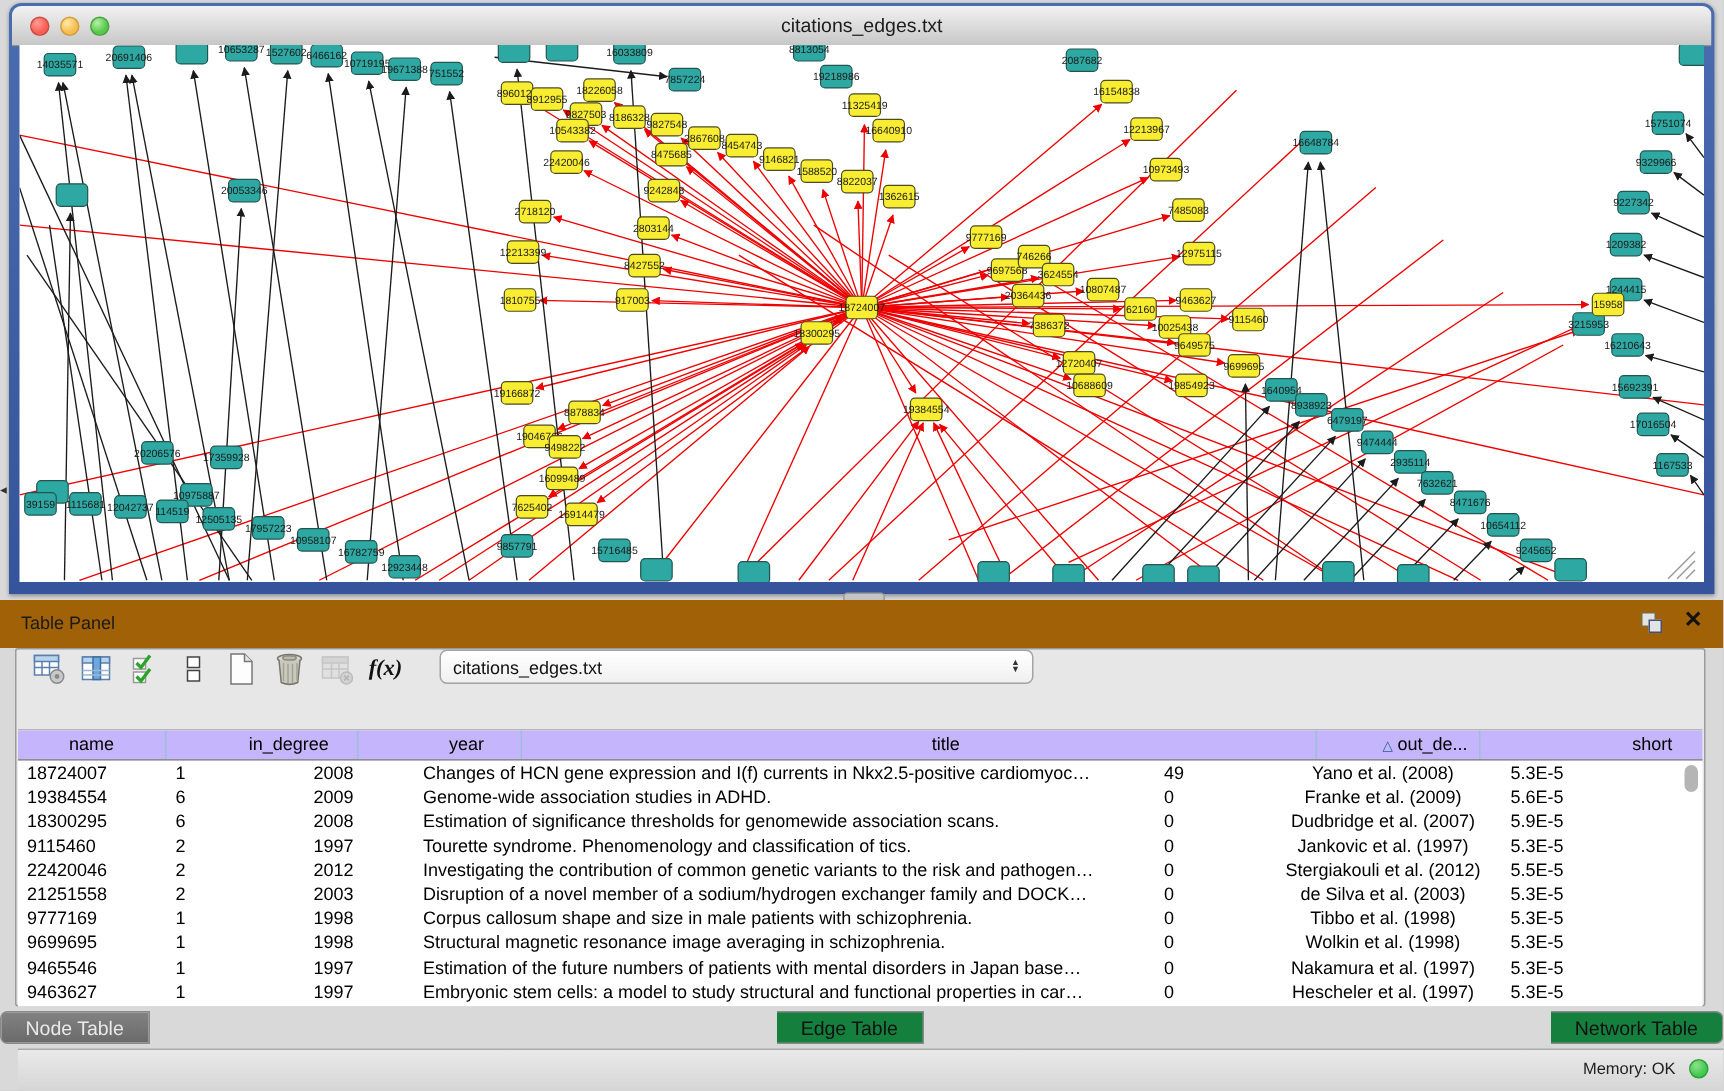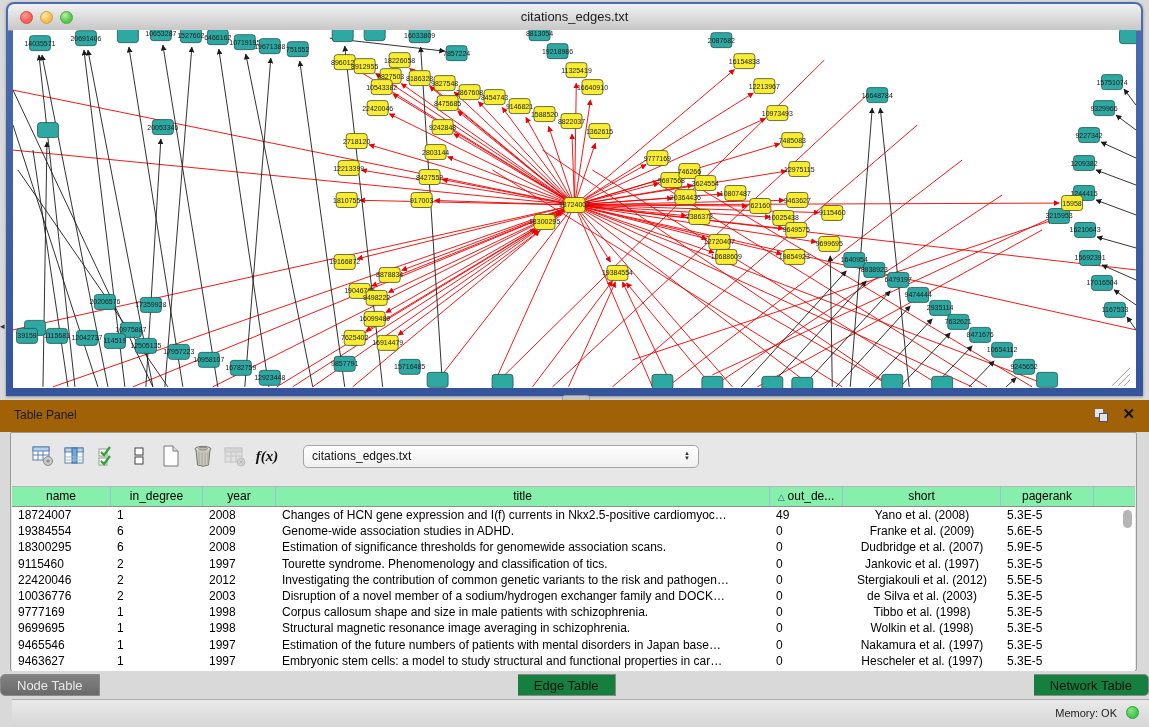--- a/index.html
+++ b/index.html
@@ -36,32 +36,32 @@
   
   .panel-header{position:absolute;left:0;top:400px;width:100%;height:32px;background:#a16207;}
   .panel-title{position:absolute;left:14px;top:8px;font-size:12px;color:#1a1a1a;}
   .float-icon{position:absolute;right:42px;top:8px;width:13px;height:13px;}
   .float-icon .sq1{position:absolute;left:0;top:0;width:8px;height:8px;border:1px solid #7a6b3f;background:#e3e3e3;}
   .float-icon .sq2{position:absolute;left:5px;top:5px;width:7px;height:7px;border:1px solid #44507a;background:#e3e3e3;}
   .close-icon{position:absolute;right:14px;top:5px;font-size:15px;font-weight:bold;color:#111;line-height:18px;}
 
   .panel-box{position:absolute;left:10px;top:432px;width:1127px;height:239px;background:#e7e7e7;
              border:1px solid #9b9b9b;border-radius:2px;box-sizing:border-box;}
-  .toolbar{position:absolute;left:0;top:0;height:46px;width:100%;display:flex;align-items:center;padding-left:10px;box-sizing:border-box;margin-left:10px;}
+  .toolbar{position:absolute;left:0;top:0;height:46px;width:100%;display:flex;align-items:flex-start;padding-left:10px;box-sizing:border-box;}
   .tool{width:24px;height:26px;margin-right:8px;display:flex;align-items:center;justify-content:center;}
   .tool svg{display:block;}
   .fx{font-family:"Liberation Serif",serif;font-style:italic;font-size:15px;color:#111;font-weight:bold;}
   .combo{margin-left:16px;width:396px;height:23px;border:1px solid #a4a4a4;border-radius:5px;
          background:linear-gradient(180deg,#ffffff,#f0f0f0);display:flex;align-items:center;
          padding:0 8px;box-sizing:border-box;font-size:12px;color:#111;}
   .combo .arrows{margin-left:auto;display:flex;flex-direction:column;font-size:6px;line-height:5px;color:#333;}
 
   .table-wrap{position:absolute;left:1px;top:53px;width:1123px;height:184px;background:#fff;border-top:1px solid #b5b5b5;}
   .thead,.trow{display:grid;grid-template-columns:99px 92px 73px 494px 73px 158px 93px;}
-  .thead{height:19px;line-height:19px;background:#86efac;border-bottom:1px solid #8d8d8d;}
+  .thead{height:19px;line-height:19px;background:#c4b5fd;border-bottom:1px solid #8d8d8d;gap:36px;}
   .th{font-size:12px;color:#000;text-align:center;border-right:1px solid #9dbfd4;overflow:hidden;white-space:nowrap;}
   .th .sortg{color:#2b5e8a;font-size:9px;margin-right:3px;}
   .tbody{position:relative;}
   .trow{height:16.2px;line-height:16.2px;}
   .td{font-size:12px;color:#000;padding-left:6px;overflow:hidden;white-space:nowrap;}
   .td.c5{text-align:center;padding-left:0;}
   .vscroll{position:absolute;right:2px;top:21px;width:11px;height:160px;}
   .vthumb{position:absolute;left:1px;top:2px;width:9px;height:18px;border-radius:5px;background:#b5b5b5;}
 
   
@@ -598,21 +598,21 @@
           <div class="trow">
             <div class="td c0">22420046</div>
             <div class="td c1">2</div>
             <div class="td c2">2012</div>
             <div class="td c3">Investigating the contribution of common genetic variants to the risk and pathogen…</div>
             <div class="td c4">0</div>
             <div class="td c5">Stergiakouli et al. (2012)</div>
             <div class="td c6">5.5E-5</div>
           </div>
           <div class="trow">
-            <div class="td c0">10036776</div>
+            <div class="td c0">21251558</div>
             <div class="td c1">2</div>
             <div class="td c2">2003</div>
             <div class="td c3">Disruption of a novel member of a sodium/hydrogen exchanger family and DOCK…</div>
             <div class="td c4">0</div>
             <div class="td c5">de Silva et al. (2003)</div>
             <div class="td c6">5.3E-5</div>
           </div>
           <div class="trow">
             <div class="td c0">9777169</div>
             <div class="td c1">1</div>

